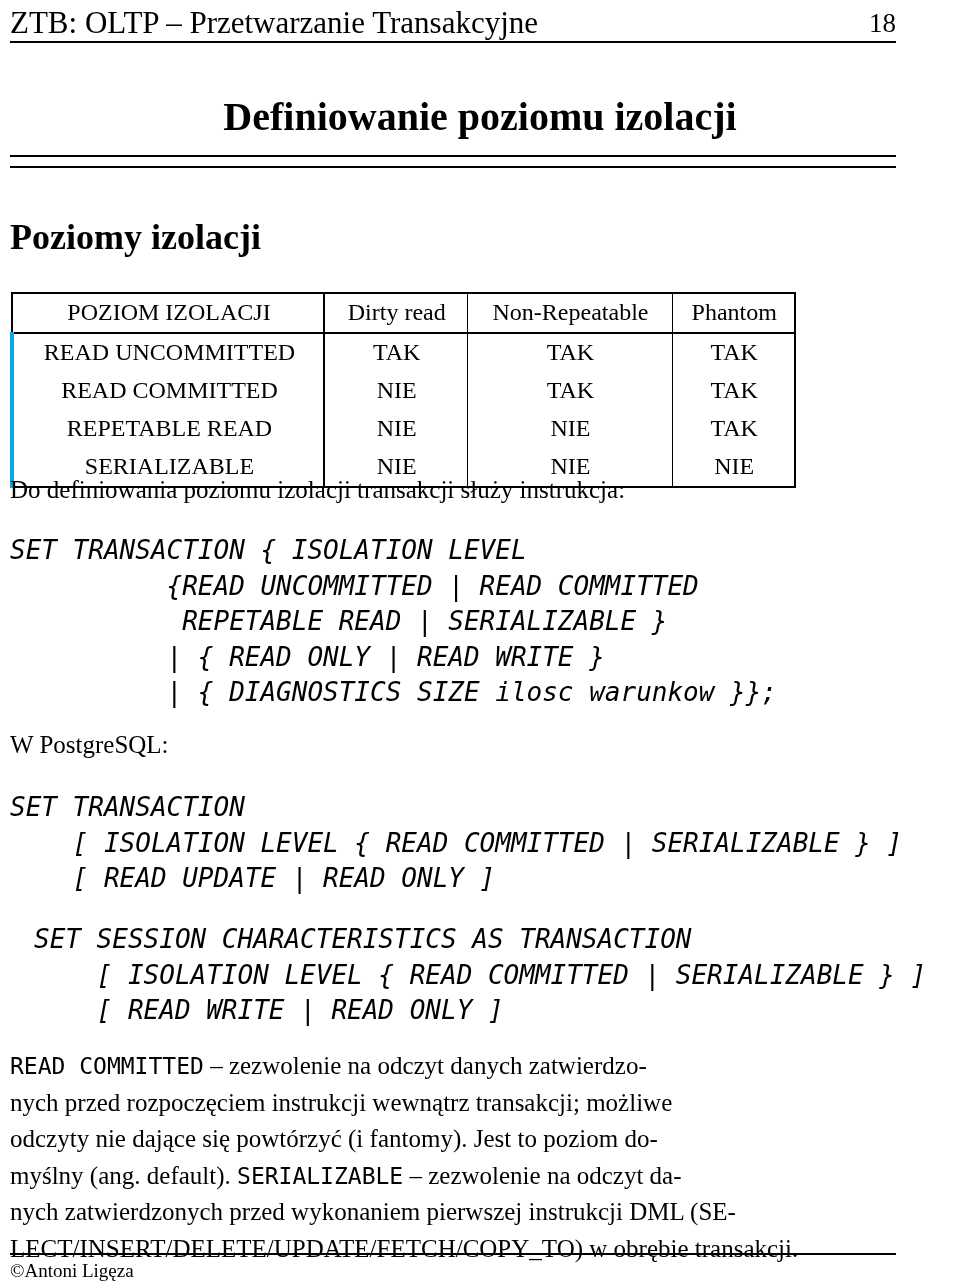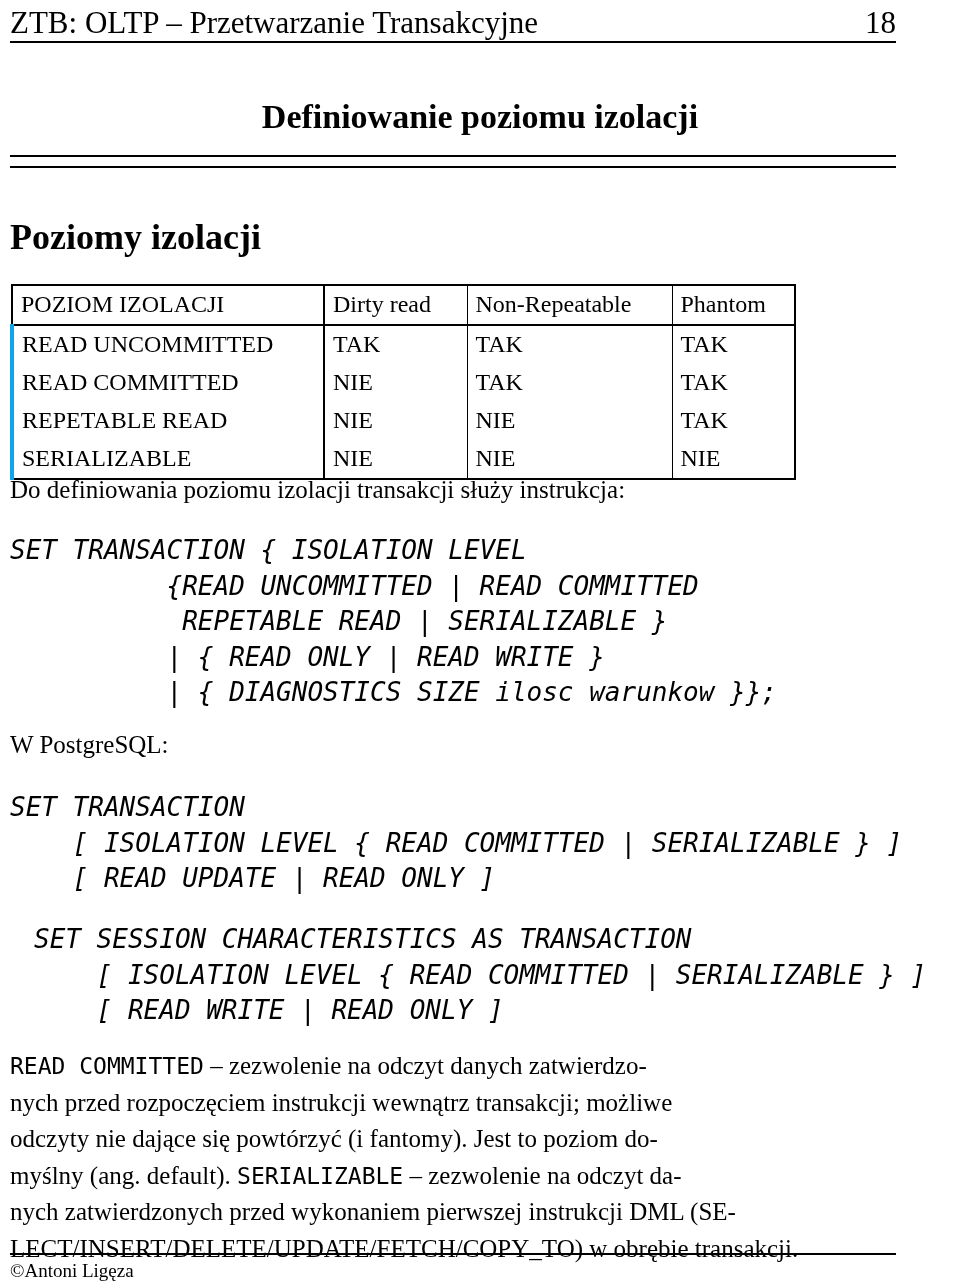--- a/index.html
+++ b/index.html
@@ -30,40 +30,40 @@
     top: 0;
     font-size: 31px;
     line-height: 30px;
     white-space: nowrap;
     text-align: center;
   }
   .page-header .hdr-pageno {
     position: absolute;
     right: 0;
     top: 0;
-    font-size: 31px;
+    font-size: 27px;
     line-height: 30px;
   }
   .page-header .hdr-rule {
     position: absolute;
     left: 0;
     top: 33px;
     width: 886px;
     height: 0;
     border-top: 2px solid #000;
   }
 
   
   .slide-title {
     position: absolute;
     left: 0;
     top: 96px;
     width: 960px;
     text-align: center;
-    font-size: 34px;
+    font-size: 40px;
     font-weight: bold;
     line-height: 42px;
   }
   .title-rules {
     position: absolute;
     left: 10px;
     top: 155px;
     width: 886px;
   }
   .title-rules .r1 { height: 0; border-top: 2.5px solid #000; }
@@ -77,22 +77,23 @@
     top: 220px;
     font-size: 36px;
     font-weight: bold;
     line-height: 34px;
   }
 
   
   .iso-table-wrap {
     position: absolute;
     left: 10px;
-    top: 284px;
+    top: 292px;
     width: 783px;
+    text-align: center;
   }
   table.iso-table {
     border-collapse: collapse;
     width: 783px;
     font-size: 24px;
     table-layout: fixed;
   }
   table.iso-table td {
     padding: 1px 6px 3px 8px;
     line-height: 34px;

